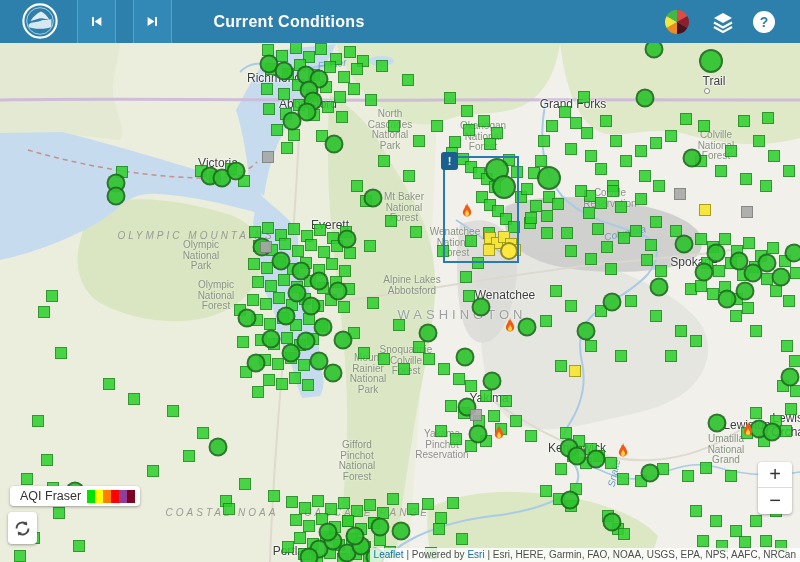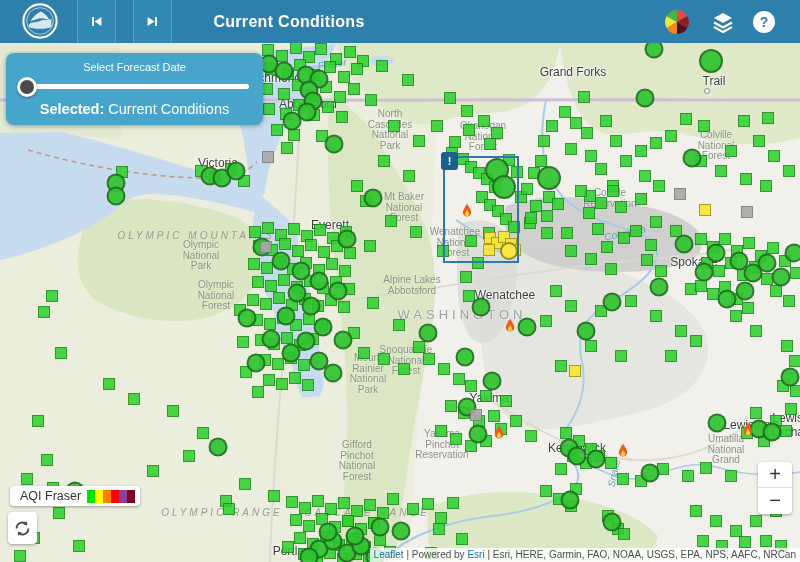--- a/index.html
+++ b/index.html
@@ -97,21 +97,21 @@
         <path d="M299,133 C296,200 290,280 283,360 C277,430 272,500 270,562"></path>
         <path d="M332,302 C420,292 520,272 610,263 C670,257 716,254 748,247"></path>
         <path d="M489,398 C520,420 548,436 578,448 C620,464 680,470 740,430"></path>
       </g>
       <path d="M0,100 C140,98 300,101 440,100 C560,99 690,101 800,100" stroke="#cdb9d9" stroke-width="3" fill="none" opacity="0.95"></path>
       <path d="M28,150 C90,168 160,179 215,178 C236,177 248,171 257,162" stroke="#c4908f" stroke-width="1.5" stroke-dasharray="5 4" fill="none"></path>
     </svg>
 
     <div class="labels">
         <div class="mlabel town" style="left: 218px; top: 163px; transform: translate(-50%, -50%);">Victoria</div>
-        <div class="mlabel town" style="left: 573px; top: 72px; transform: translate(-50%, -50%);">Grand Forks</div>
+        <div class="mlabel town" style="left: 573px; top: 104px; transform: translate(-50%, -50%);">Grand Forks</div>
         <div class="mlabel town" style="left: 714px; top: 81px; transform: translate(-50%, -50%);">Trail</div>
         <div class="mlabel town" style="left: 505px; top: 295px; transform: translate(-50%, -50%);">Wenatchee</div>
         <div class="mlabel town" style="left: 489px; top: 398px; transform: translate(-50%, -50%);">Yakima</div>
         <div class="mlabel town" style="left: 577px; top: 448px; transform: translate(-50%, -50%);">Kennewick</div>
         <div class="mlabel town" style="left: 747px; top: 425px; transform: translate(-50%, -50%);">Lewiston</div>
         <div class="mlabel town" style="left: 274px; top: 78px; transform: translate(-50%, -50%);">Richmond</div>
         <div class="mlabel town" style="left: 308px; top: 104px; transform: translate(-50%, -50%);">Abbotsford</div>
         <div class="mlabel town" style="left: 330px; top: 225px; transform: translate(-50%, -50%);">Everett</div>
         <div class="mlabel town" style="left: 295px; top: 551px; transform: translate(-50%, -50%);">Portland</div>
         <div class="mlabel town" style="left: 694px; top: 262px; transform: translate(-50%, -50%);">Spokane</div>
@@ -126,21 +126,21 @@
 Forest</div>
         <div class="mlabel area" style="left: 404px; top: 208px; transform: translate(-50%, -50%);">Mt Baker
 National
 Forest</div>
         <div class="mlabel area" style="left: 455px; top: 243px; transform: translate(-50%, -50%);">Wenatchee
 National
 Forest</div>
         <div class="mlabel area" style="left: 412px; top: 285px; transform: translate(-50%, -50%);">Alpine Lakes
 Abbotsford</div>
         <div class="mlabel area" style="left: 406px; top: 361px; transform: translate(-50%, -50%);">Snoqualmie
-National
+Colville
 Forest</div>
         <div class="mlabel area" style="left: 368px; top: 374px; transform: translate(-50%, -50%);">Mount
 Rainier
 National
 Park</div>
         <div class="mlabel area" style="left: 357px; top: 461px; transform: translate(-50%, -50%);">Gifford
 Pinchot
 National
 Forest</div>
         <div class="mlabel area gray2" style="left: 442px; top: 445px; transform: translate(-50%, -50%);">Yakama
@@ -154,21 +154,21 @@
 Forest</div>
         <div class="mlabel area gray2" style="left: 610px; top: 198px; transform: translate(-50%, -50%);">Colville
 Reservation</div>
         <div class="mlabel area" style="left: 201px; top: 256px; transform: translate(-50%, -50%);">Olympic
 National
 Park</div>
         <div class="mlabel area" style="left: 216px; top: 296px; transform: translate(-50%, -50%);">Olympic
 National
 Forest</div>
         <div class="mlabel range" style="left: 196px; top: 235px; transform: translate(-50%, -50%);">OLYMPIC MOUNTAINS</div>
-        <div class="mlabel range" style="left: 222px; top: 512px; transform: translate(-50%, -50%);">OLYMPIC RANGE</div>
+        <div class="mlabel range" style="left: 222px; top: 512px; transform: translate(-50%, -50%);">COASTAL NOAA</div>
         <div class="mlabel range" style="left: 367px; top: 512px; transform: translate(-50%, -50%);">CASCADE RANGE</div>
         <div class="mlabel state" style="left: 462px; top: 314px; transform: translate(-50%, -50%);">WASHINGTON</div>
         <div class="mlabel river" style="left: 625px; top: 233px; transform: translate(-50%, -50%) rotate(-12deg);">Columbia</div>
         <div class="mlabel river" style="left: 614px; top: 473px; transform: translate(-50%, -50%) rotate(-78deg);">Snake</div>
         <div class="mlabel river" style="left: 332px; top: 64px; transform: translate(-50%, -50%) rotate(-8deg);">Fraser</div>
       </div>
     <div class="markers">
         <div class="mk sq sg" style="left: 268px; top: 50px;"></div>
         <div class="mk sq sg" style="left: 282px; top: 56px;"></div>
         <div class="mk sq sg" style="left: 296px; top: 48px;"></div>
@@ -705,29 +705,20 @@
     <div class="baricon layersicon">
       <svg viewBox="0 0 24 24" width="24" height="24">
         <path d="M12 3 L21 8 L12 13 L3 8 Z" fill="#fff"></path>
         <path d="M3 12.5 L12 17.5 L21 12.5" stroke="#fff" stroke-width="2.2" fill="none"></path>
         <path d="M3 17 L12 22 L21 17" stroke="#fff" stroke-width="2.2" fill="none"></path>
       </svg>
     </div>
     <div class="baricon helpicon">?</div>
   </div>
 
-  <div class="fpanel">
-    <div class="flabel">Select Forecast Date</div>
-    <div class="slider">
-      <div class="thumb"></div>
-    </div>
-    <div class="fsel">
-      <b>Selected:</b><span> Current Conditions</span>
-    </div>
-  </div>
 
   <div class="aqibox">
     <span class="albl">AQI Fraser</span>
     <span style="display:inline-flex;">
         <span class="seg" style="background: rgb(0, 228, 0);"></span>
         <span class="seg" style="background: rgb(255, 255, 0);"></span>
         <span class="seg" style="background: rgb(255, 126, 0);"></span>
         <span class="seg" style="background: rgb(255, 0, 0);"></span>
         <span class="seg" style="background: rgb(143, 63, 151);"></span>
         <span class="seg" style="background: rgb(126, 0, 35);"></span>

